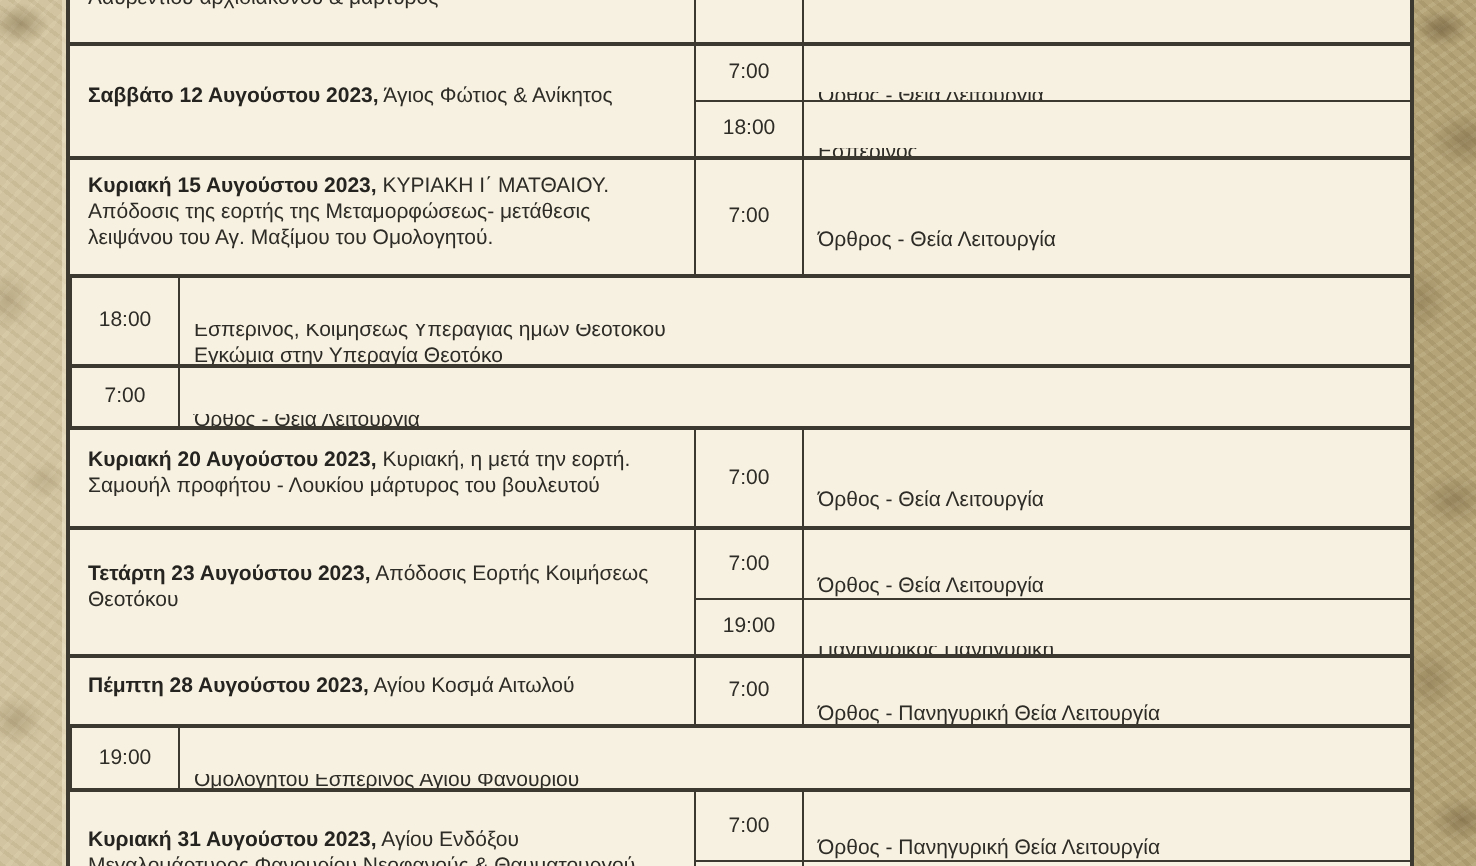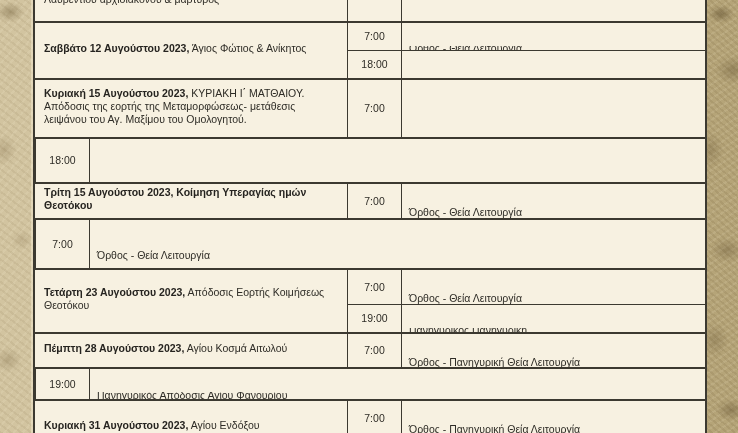--- a/index.html
+++ b/index.html
@@ -115,60 +115,64 @@
           <b>Σαββάτο 12 Αυγούστου 2023,</b><span> Άγιος Φώτιος &amp; Ανίκητος</span>
         </div>
       </div>
       <div class="right">
         <div class="sub s1">
           <div class="time">7:00</div>
           <div class="svc">Όρθος - Θεία Λειτουργία</div>
         </div>
         <div class="sub s2">
           <div class="time">18:00</div>
+          <div class="svc">Εσπερινός</div>
         </div>
       </div>
     </div>
 
     <div class="row h-r2">
       <div class="desc">
         <div>
           <b>Κυριακή 15 Αυγούστου 2023,</b><span> ΚΥΡΙΑΚΗ Ι΄ ΜΑΤΘΑΙΟΥ. Απόδοσις της εορτής της Μεταμορφώσεως- μετάθεσις λειψάνου του Αγ. Μαξίμου του Ομολογητού.</span>
         </div>
       </div>
       <div class="right">
         <div class="sub">
           <div class="time">7:00</div>
+          <div class="svc">Όρθρος - Θεία Λειτουργία</div>
         </div>
       </div>
     </div>
 
     <div class="row h-r3">
       <div class="right">
         <div class="sub">
           <div class="time">18:00</div>
+          <div class="svc">Εσπερινός, Κοιμήσεως Υπεραγίας ημών Θεοτόκου
+Εγκώμια στην Υπεραγία Θεοτόκο</div>
         </div>
       </div>
     </div>
 
     <div class="row h-r4">
-      <div class="desc">
-        <div>
-          <b>Τρίτη 15 Αυγούστου 2023, Κοίμηση Υπεραγίας ημών Θεοτόκου</b><span></span>
-        </div>
-      </div>
       <div class="right">
         <div class="sub">
           <div class="time">7:00</div>
           <div class="svc">Όρθος - Θεία Λειτουργία</div>
         </div>
       </div>
     </div>
 
     <div class="row h-r5">
+      <div class="desc">
+        <div>
+          <b>Κυριακή 20 Αυγούστου 2023,</b><span> Κυριακή, η μετά την εορτή. Σαμουήλ προφήτου - Λουκίου μάρτυρος του βουλευτού</span>
+        </div>
+      </div>
       <div class="right">
         <div class="sub">
           <div class="time">7:00</div>
           <div class="svc">Όρθος - Θεία Λειτουργία</div>
         </div>
       </div>
     </div>
 
     <div class="row h-r6">
       <div class="desc">
@@ -199,21 +203,21 @@
           <div class="time">7:00</div>
           <div class="svc">Όρθος - Πανηγυρική Θεία Λειτουργία</div>
         </div>
       </div>
     </div>
 
     <div class="row h-r8">
       <div class="right">
         <div class="sub">
           <div class="time">19:00</div>
-          <div class="svc">Πανηγυρικός Απόδοσις Αγίου Φανουρίου</div>
+          <div class="svc">Ομολογητού Εσπερινός Αγίου Φανουρίου</div>
         </div>
       </div>
     </div>
 
     <div class="row h-r9">
       <div class="desc">
         <div>
           <b>Κυριακή 31 Αυγούστου 2023,</b><span> Αγίου Ενδόξου Μεγαλομάρτυρος Φανουρίου Νεοφανούς &amp; Θαυματουργού</span>
         </div>
       </div>

